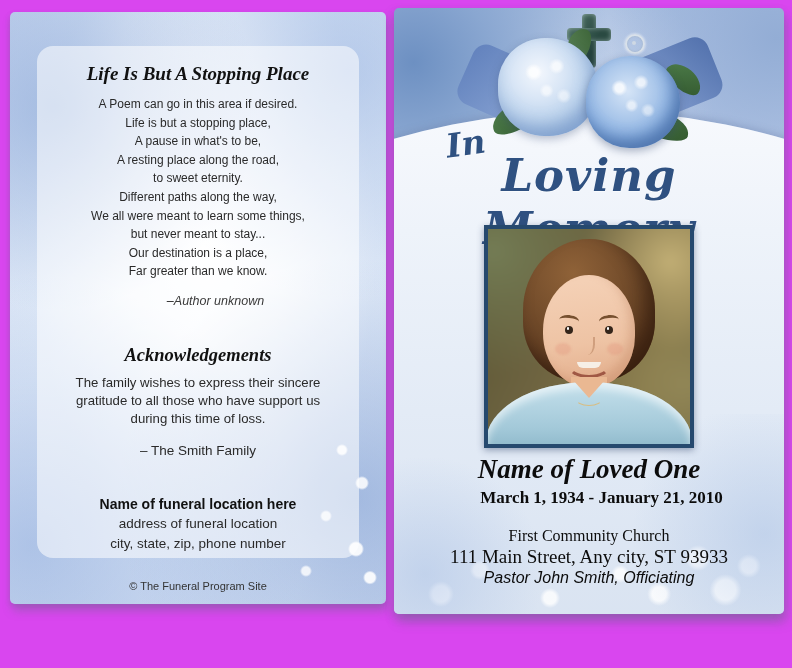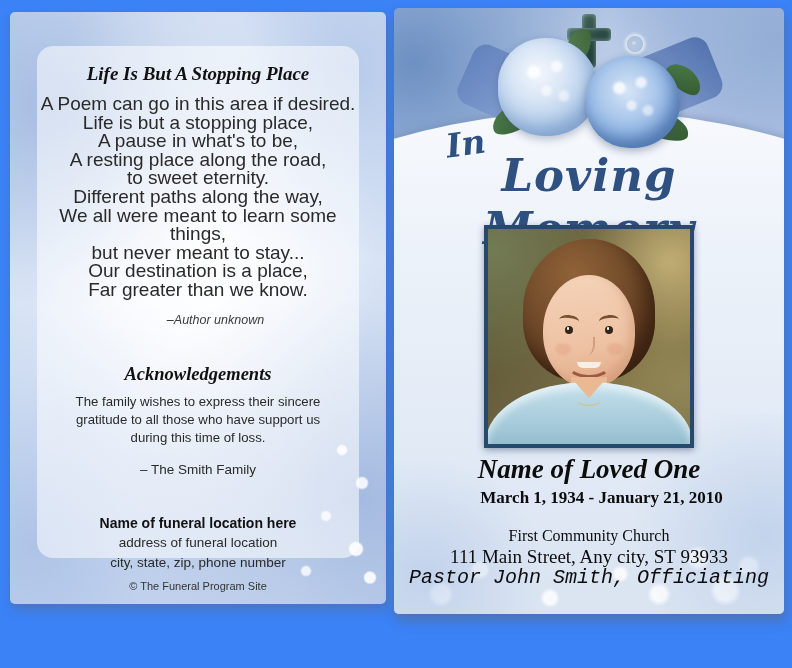--- a/index.html
+++ b/index.html
@@ -1,17 +1,17 @@
 <!DOCTYPE html>
 <html><head>
 <meta charset="utf-8">
 <style>
   html,body{margin:0;padding:0;width:792px;height:668px;background:#ffffff;overflow:hidden;
     font-family:"Liberation Sans",sans-serif;}
-  .canvas{position:relative;width:792px;height:668px;background:#3b82f6;}
+  .canvas{position:relative;width:792px;height:668px;background:#d946ef;}
 
   
   .page{position:absolute;overflow:hidden;border-radius:5px;}
   .left-page{left:10px;top:12px;width:376px;height:592px;
     background:
       radial-gradient(circle at 12% 16%, rgba(134,164,214,.62), transparent 34%),
       radial-gradient(circle at 90% 10%, rgba(150,178,224,.55), transparent 36%),
       radial-gradient(circle at 92% 82%, rgba(126,157,210,.58), transparent 40%),
       radial-gradient(circle at 6% 90%, rgba(146,174,222,.62), transparent 42%),
       radial-gradient(ellipse at 52% 38%, #ffffff 0%, rgba(246,249,253,.95) 30%, rgba(226,236,249,.45) 62%, transparent 100%),
@@ -25,21 +25,21 @@
       radial-gradient(circle at 2% 42%, #bccce8 0%, transparent 26%),
       radial-gradient(circle at 40% 18%, rgba(255,255,255,.5), transparent 30%),
       linear-gradient(150deg,#9cb5db 0%,#b5c7e6 42%,#a9bde0 72%,#9eb3d9 100%);
     box-shadow:-2px 4px 8px rgba(95,105,130,.28), 3px 8px 11px rgba(95,105,130,.38);}
 
   
   .text-panel{position:absolute;left:27px;top:34px;width:322px;height:512px;
     background:rgba(255,255,255,.55);border-radius:16px;text-align:center;color:#1d1d1d;}
   .poem-title{margin:17px 0 0 0;font-family:"Liberation Serif",serif;font-weight:bold;font-style:italic;
     font-size:19px;color:#111;}
-  .poem{margin-top:10px;font-size:19px;line-height:18.6px;color:#2a2a2a;}
+  .poem{margin-top:10px;font-size:12px;line-height:18.6px;color:#2a2a2a;}
   .attribution{margin-top:13px;font-size:12.5px;font-style:italic;color:#3a3a3a;padding-left:35px;}
   .ack-title{margin:37px 0 0 0;font-family:"Liberation Serif",serif;font-weight:bold;font-style:italic;
     font-size:18.5px;color:#111;}
   .ack-body{margin:8px auto 0 auto;width:282px;font-size:13.2px;line-height:18px;color:#2a2a2a;}
   .ack-sign{margin-top:15px;font-size:13.5px;color:#2a2a2a;}
   .loc-block{margin-top:36px;line-height:20px;}
   .loc-name{font-size:14px;font-weight:bold;color:#111;}
   .loc-line{font-size:13.5px;color:#2a2a2a;}
   .copyright{position:absolute;left:0;width:376px;top:568px;text-align:center;font-size:11px;color:#333;}
   .left-sprigs{position:absolute;right:0;bottom:0;width:200px;height:220px;pointer-events:none;background:
@@ -145,21 +145,21 @@
     border-left:16px solid transparent;border-right:16px solid transparent;border-top:18px solid #eab892;}
   .p-necklace{position:absolute;left:50%;transform:translateX(-50%);top:8px;width:26px;height:14px;
     border:1.5px solid transparent;border-bottom-color:#d8bd82;border-radius:50%;}
 
   
   .memorial{position:absolute;left:0;top:446px;width:390px;text-align:center;color:#0c0c0c;}
   .m-name{font-family:"Liberation Serif",serif;font-weight:bold;font-style:italic;font-size:27px;}
   .m-dates{font-family:"Liberation Serif",serif;font-weight:bold;font-size:17px;margin-top:3px;padding-left:25px;}
   .m-venue{font-family:"Liberation Serif",serif;font-size:16px;margin-top:17px;line-height:21px;}
   .m-addr{font-family:"Liberation Serif",serif;font-size:19px;line-height:21px;}
-  .m-off{font-family:Liberation Mono, monospace;font-style:italic;font-size:20px;line-height:21px;}
+  .m-off{font-family:Liberation Sans, sans-serif;font-style:italic;font-size:16px;line-height:21px;}
 </style>
 </head>
 <body>
 
 <div class="canvas">
 
   <div class="page left-page">
     <div class="left-sprigs"></div>
     <div class="text-panel">
       <h2 class="poem-title">Life Is But A Stopping Place</h2>

